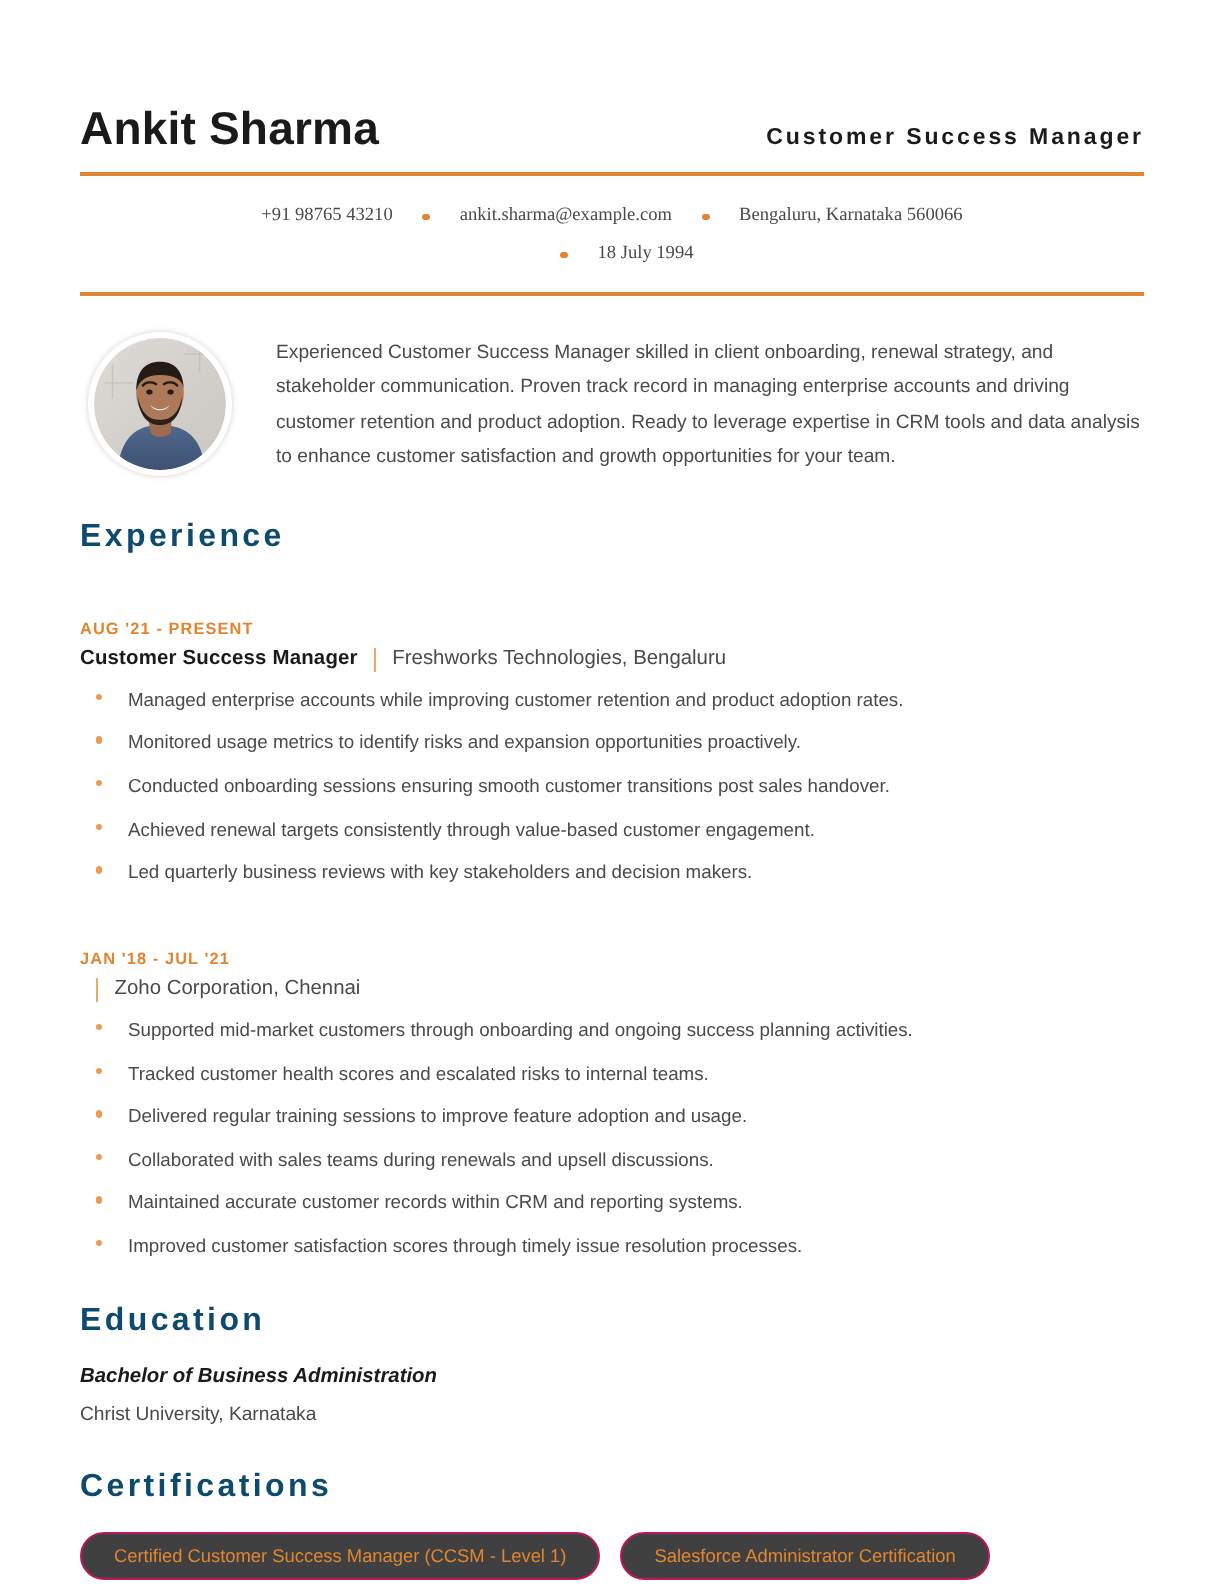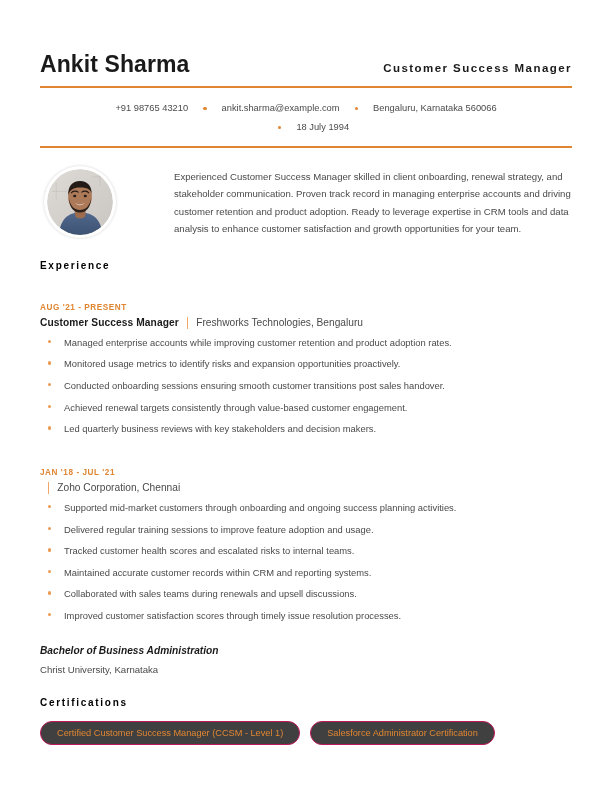--- a/index.html
+++ b/index.html
@@ -56,40 +56,40 @@
     display: flex;
     flex-wrap: wrap;
     justify-content: center;
     align-items: center;
     font-size: 9.3px;
     color: #4a4a4a;
     line-height: 1.9;
   }
   .contact-item {
     white-space: nowrap;
+    font-family: Liberation Serif, serif;
   }
   .contact-sep {
     display: inline-block;
     width: 3.5px;
     height: 3.5px;
     border-radius: 50%;
     background: #e08632;
     margin: 0 15px;
     flex: none;
   }
   .contact-row.second {
     margin-top: 1px;
   }
 
   
   .summary-block {
     display: flex;
     align-items: center;
     padding: 18px 0 0 0;
-    gap: 36px;
   }
   .avatar-wrap {
     flex: none;
     width: 72px;
     height: 72px;
     border-radius: 50%;
     background: #ffffff;
     box-shadow: 0 0 3px rgba(0,0,0,0.18);
     padding: 3px;
     box-sizing: border-box;
@@ -109,23 +109,23 @@
     margin-left: 22px;
     margin-top: 2px;
     flex: 1;
   }
 
   
   .section {
     margin-top: 22px;
   }
   .section-title {
-    font-size: 10px;
-    font-weight: bold;
-    color: #000000;
+    font-size: 16px;
+    font-weight: bold;
+    color: #0c4a6e;
     letter-spacing: 1.7px;
     margin-bottom: 13px;
   }
   .entry {
     margin-bottom: 10px;
     margin-top: 32px;
   }
   .entry-date {
     font-size: 8.2px;
     font-weight: bold;
@@ -291,30 +291,31 @@
     </div>
 
     <div class="entry">
       <div class="entry-date">JAN '18 - JUL '21</div>
       <div class="entry-heading">
         <span class="entry-bar"></span>
         <span class="entry-org">Zoho Corporation,  Chennai</span>
       </div>
       <ul class="bullets">
         <li>Supported mid-market customers through onboarding and ongoing success planning activities.</li>
+        <li>Tracked customer health scores and escalated risks to internal teams.</li>
         <li>Delivered regular training sessions to improve feature adoption and usage.</li>
-        <li>Tracked customer health scores and escalated risks to internal teams.</li>
+        <li>Collaborated with sales teams during renewals and upsell discussions.</li>
         <li>Maintained accurate customer records within CRM and reporting systems.</li>
-        <li>Collaborated with sales teams during renewals and upsell discussions.</li>
         <li>Improved customer satisfaction scores through timely issue resolution processes.</li>
       </ul>
     </div>
   </div>
 
   <div class="section">
+    <div class="section-title">Education</div>
     <div class="edu-degree">Bachelor of Business Administration</div>
     <div class="edu-school">Christ University,  Karnataka</div>
   </div>
 
   <div class="section">
     <div class="section-title">Certifications</div>
     <div class="cert-list">
       <span class="cert-pill">Certified Customer Success Manager (CCSM - Level 1)</span>
       <span class="cert-pill">Salesforce Administrator Certification</span>
     </div>

